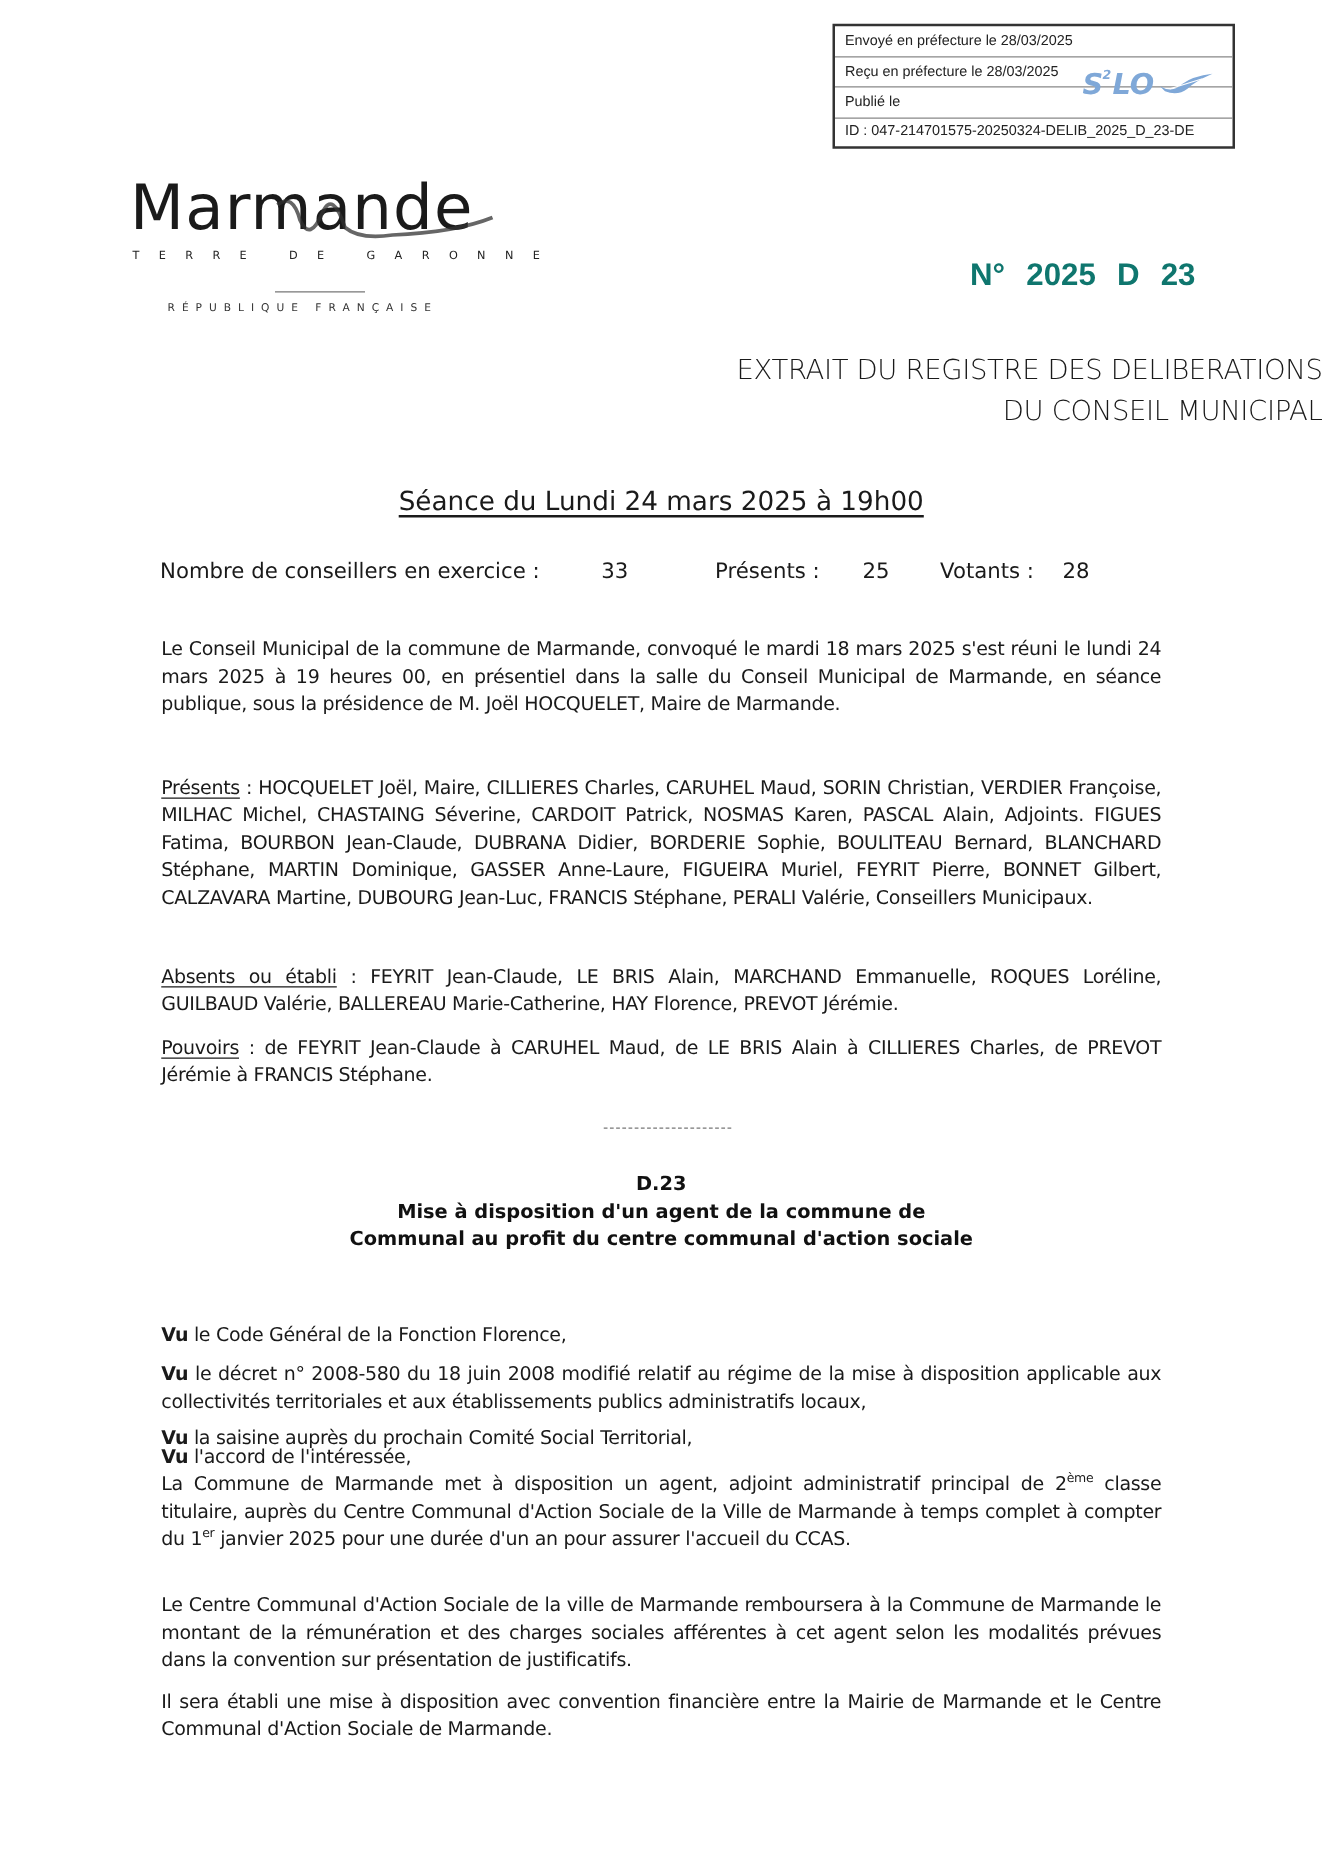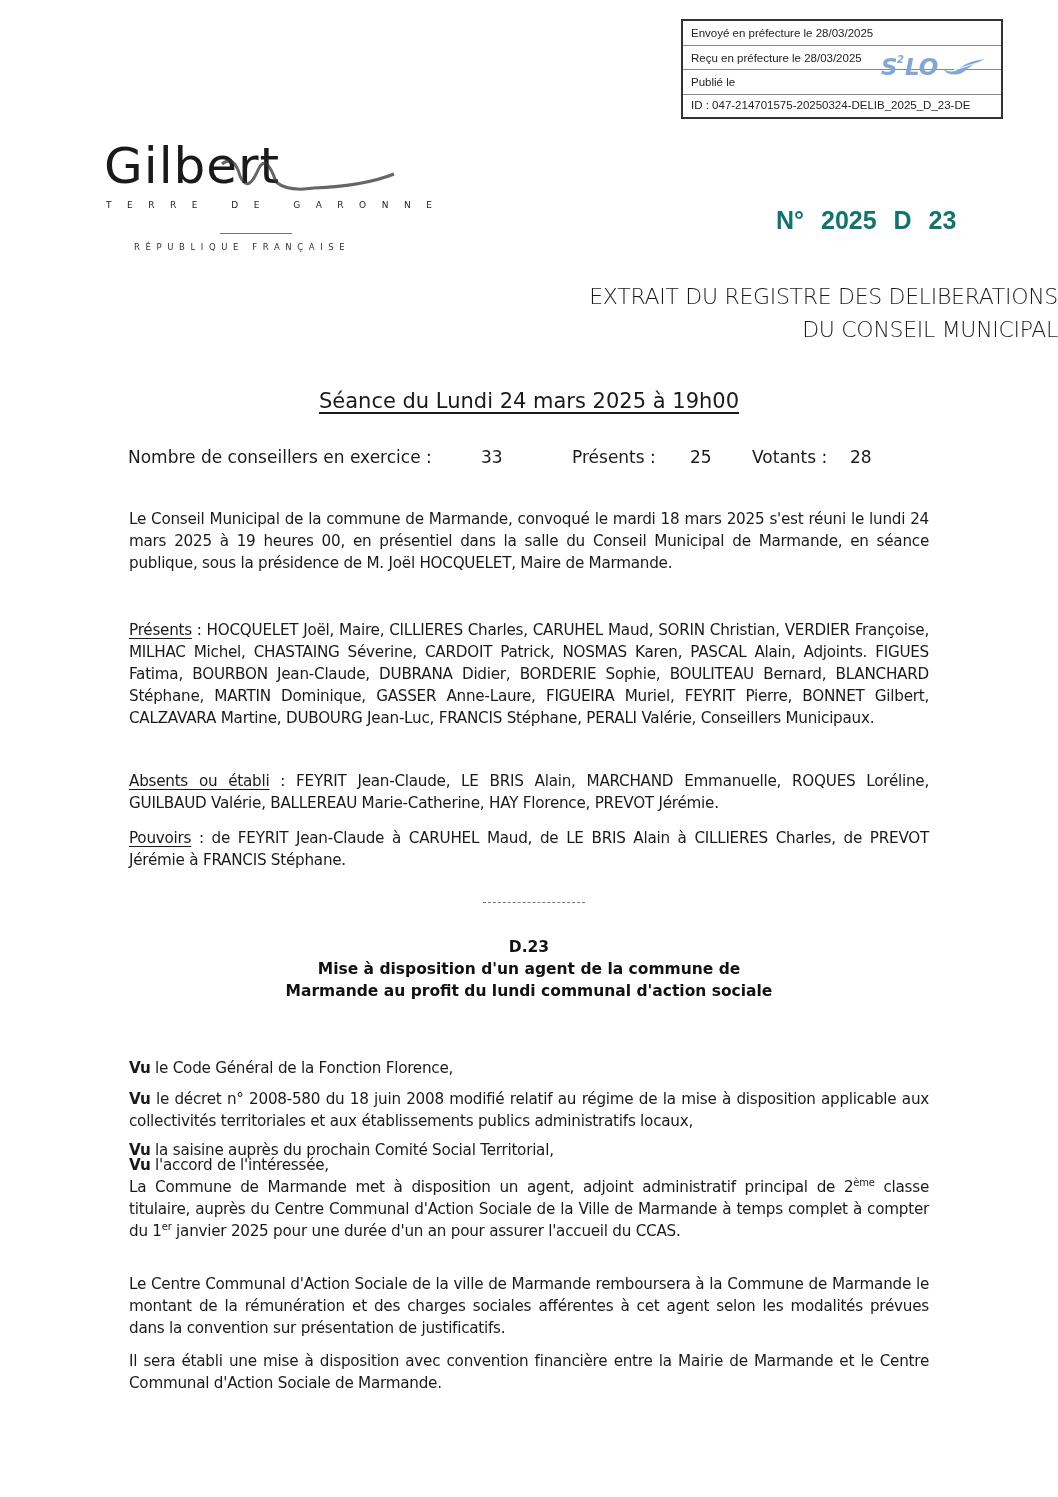--- a/index.html
+++ b/index.html
@@ -1,20 +1,20 @@
 <!DOCTYPE html>
 <html><head>
   <meta charset="utf-8">
   <style>
     * { box-sizing: border-box; margin: 0; padding: 0; }
     html, body { width: 1058px; height: 1497px; background: #ffffff; }
     body { position: relative; font-family: "DejaVu Sans", sans-serif; color: #1a1a1a; overflow: hidden; }
 
     .stamp {
-      position: absolute; left: 681px; top: 19px; width: 322px; height: 100px;
+      position: absolute; left: 666px; top: 19px; width: 322px; height: 100px;
       border: 2px solid #333; background: #fff;
       font-family: "Liberation Sans", sans-serif; font-size: 11.5px; color: #222;
     }
     .stamp .row { position: absolute; left: 8px; white-space: nowrap; }
     .stamp .r1 { top: 6px; }
     .stamp .r2 { top: 31px; }
     .stamp .r3 { top: 55px; }
     .stamp .r4 { top: 78px; }
     .stamp .sep { position: absolute; left: 0; right: 0; height: 1px; background: #888; }
     .stamp .s1 { top: 24px; } .stamp .s2 { top: 48px; } .stamp .s3 { top: 73px; }
@@ -88,21 +88,21 @@
   <svg class="s2lo" viewBox="0 0 108 30">
     <text x="0" y="24" font-family="DejaVu Sans, sans-serif" font-style="italic" font-weight="bold" font-size="23" fill="#7fa8d8">S</text>
     <text x="16" y="12" font-family="DejaVu Sans, sans-serif" font-style="italic" font-weight="bold" font-size="10" fill="#7fa8d8">2</text>
     <text x="24" y="24" font-family="DejaVu Sans, sans-serif" font-style="italic" font-weight="bold" font-size="23" fill="#7fa8d8">LO</text>
     <path d="M62 18 Q72 24 80 16 Q88 10 104 8 Q90 14 84 20 Q76 26 66 22 Z" fill="#7fa8d8"></path>
     <path d="M70 20 L96 12" stroke="#ffffff" stroke-width="1"></path>
   </svg>
 </div>
 
 <div class="logo">
-  <div class="logo-word">Gilbert</div>
+  <div class="logo-word">Marmande</div>
   <svg style="position:absolute;left:100px;top:8px;" width="200" height="50" viewBox="0 0 200 50">
     <path d="M18 18 Q30 8 36 30 Q44 48 54 24 Q62 6 72 36 Q84 46 110 42 Q160 40 190 28" stroke="#333" stroke-width="3" fill="none" opacity="0.75"></path>
   </svg>
   <div class="logo-tag">TERRE DE GARONNE</div>
   <div class="logo-line"></div>
   <div class="logo-rep">RÉPUBLIQUE FRANÇAISE</div>
 </div>
 
 <div class="numero">N° 2025 D 23</div>
 
@@ -130,21 +130,21 @@
 </div>
 
 <div class="para" style="top:827px;">
   <span class="lbl">Pouvoirs</span><span> : de FEYRIT Jean-Claude à CARUHEL Maud, de LE BRIS Alain à CILLIERES Charles, de PREVOT Jérémie à FRANCIS Stéphane.</span>
 </div>
 
 <div class="dashes"></div>
 
 <div class="d-head" style="top:936px;">D.23</div>
 <div class="d-head" style="top:958px;">Mise à disposition d'un agent de la commune de</div>
-<div class="d-head" style="top:980px;">Marmande au profit du lundi communal d'action sociale</div>
+<div class="d-head" style="top:980px;">Communal au profit du centre communal d'action sociale</div>
 
 <div class="para" style="top:1057px;">
   <span class="vu">Vu</span><span> le Code Général de la Fonction Florence,</span>
 </div>
 <div class="para" style="top:1088px;">
   <span class="vu">Vu</span><span> le décret n° 2008-580 du 18 juin 2008 modifié relatif au régime de la mise à disposition applicable aux collectivités territoriales et aux établissements publics administratifs locaux,</span>
 </div>
 <div class="para" style="top:1139px;">
   <span class="vu">Vu</span><span> la saisine auprès du prochain Comité Social Territorial,</span>
 </div>

